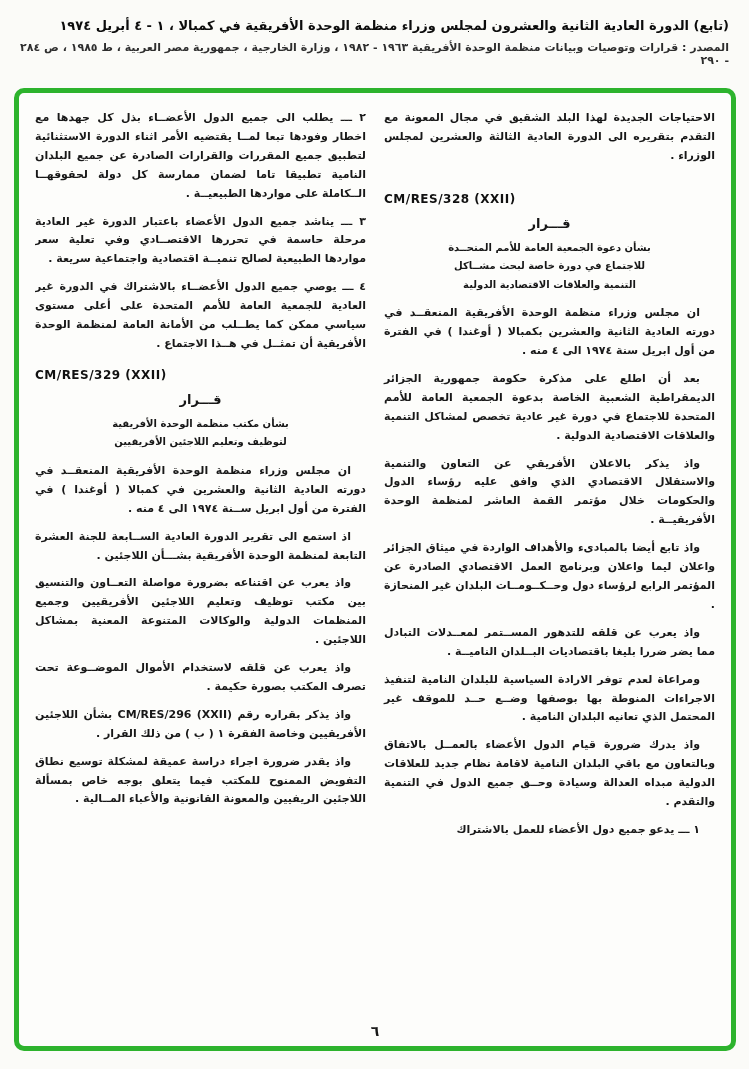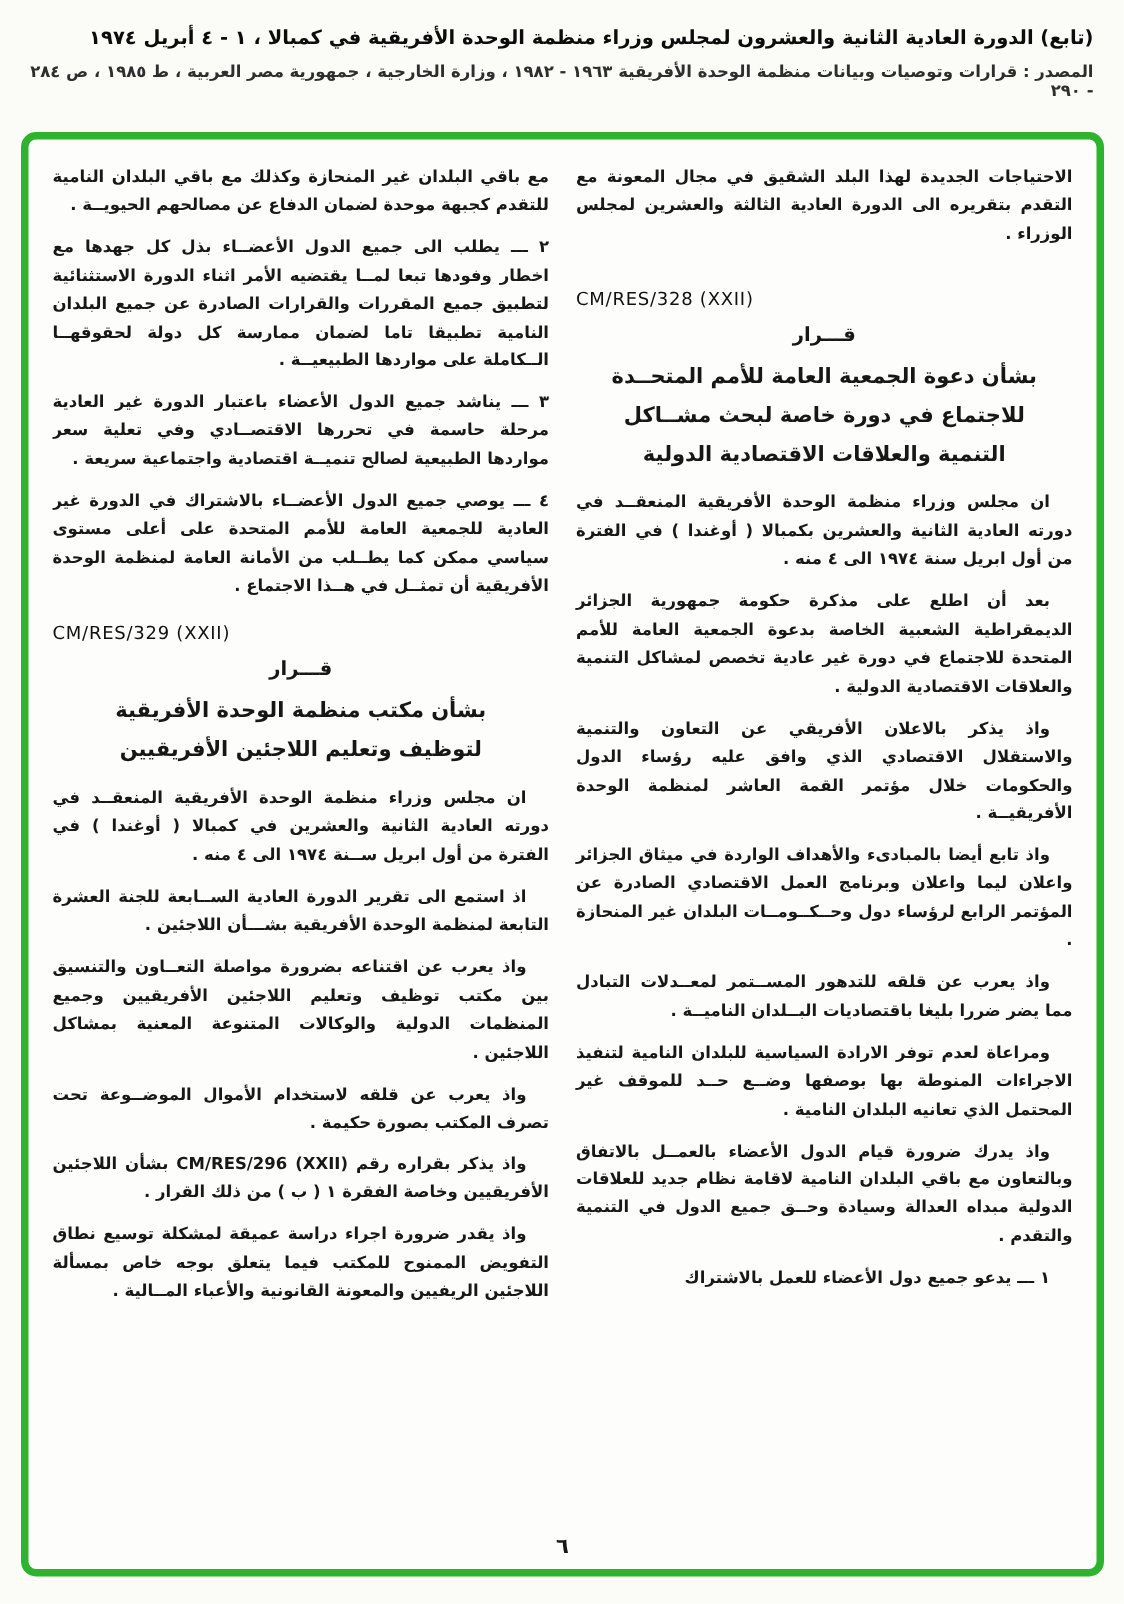--- a/index.html
+++ b/index.html
@@ -25,27 +25,27 @@
   .col { flex:1; min-width:0; }
   .para {
     direction:rtl;
     font-size:11px; line-height:1.72; font-weight:700;
     text-align:justify; color:#181818;
     margin-bottom:9px;
   }
   .indent { text-indent:15px; }
   .ref {
     direction:ltr; text-align:left;
-    font-size:12px; font-weight:400; letter-spacing:.5px;
+    font-size:12px; font-weight:700; letter-spacing:.5px;
     margin:6px 0 10px; color:#111;
   }
   .gap-top { margin-top:26px; }
   .gap-top-sm { margin-top:14px; }
   .res-title { text-align:center; font-size:13px; font-weight:700; margin:4px 0 8px; direction:rtl; }
-  .res-subtitle { text-align:center; font-size:14px; font-weight:700; line-height:1.85; margin-bottom:10px; direction:rtl; }
+  .res-subtitle { text-align:center; font-size:10px; font-weight:700; line-height:1.85; margin-bottom:10px; direction:rtl; }
   .page-number { position:absolute; bottom:7px; left:0; right:0; text-align:center; font-size:14px; font-weight:700; }
 </style>
 </head>
 <body>
 
 <div class="page">
 
   <div class="header">
     <div class="header-title">(تابع) الدورة العادية الثانية والعشرون لمجلس وزراء منظمة الوحدة الأفريقية في كمبالا ، ١ - ٤ أبريل ١٩٧٤</div>
     <div class="header-source">المصدر : قرارات وتوصيات وبيانات منظمة الوحدة الأفريقية ١٩٦٣ - ١٩٨٢ ، وزارة الخارجية ، جمهورية مصر العربية ، ط ١٩٨٥ ، ص ٢٨٤ - ٢٩٠</div>
@@ -67,21 +67,20 @@
         <p class="para indent">بعد أن اطلع على مذكرة حكومة جمهورية الجزائر الديمقراطية الشعبية الخاصة بدعوة الجمعية العامة للأمم المتحدة للاجتماع في دورة غير عادية تخصص لمشاكل التنمية والعلاقات الاقتصادية الدولية .</p>
         <p class="para indent">واذ يذكر بالاعلان الأفريقي عن التعاون والتنمية والاستقلال الاقتصادي الذي وافق عليه رؤساء الدول والحكومات خلال مؤتمر القمة العاشر لمنظمة الوحدة الأفريقيــة .</p>
         <p class="para indent">واذ تابع أيضا بالمبادىء والأهداف الواردة في ميثاق الجزائر واعلان ليما واعلان وبرنامج العمل الاقتصادي الصادرة عن المؤتمر الرابع لرؤساء دول وحــكــومــات البلدان غير المنحازة .</p>
         <p class="para indent">واذ يعرب عن قلقه للتدهور المســتمر لمعــدلات التبادل مما يضر ضررا بليغا باقتصاديات البــلدان الناميــة .</p>
         <p class="para indent">ومراعاة لعدم توفر الارادة السياسية للبلدان النامية لتنفيذ الاجراءات المنوطة بها بوصفها وضــع حــد للموقف غير المحتمل الذي تعانيه البلدان النامية .</p>
         <p class="para indent">واذ يدرك ضرورة قيام الدول الأعضاء بالعمــل بالاتفاق وبالتعاون مع باقي البلدان النامية لاقامة نظام جديد للعلاقات الدولية مبداه العدالة وسيادة وحــق جميع الدول في التنمية والتقدم .</p>
         <p class="para indent">١ ـــ يدعو جميع دول الأعضاء للعمل بالاشتراك</p>
       </div>
 
       <div class="col">
-        <p class="para">مع باقي البلدان غير المنحازة وكذلك مع باقي البلدان النامية للتقدم كجبهة موحدة لضمان الدفاع عن مصالحهم الحيويــة .</p>
         <p class="para">٢ ـــ يطلب الى جميع الدول الأعضــاء بذل كل جهدها مع اخطار وفودها تبعا لمــا يقتضيه الأمر اثناء الدورة الاستثنائية لتطبيق جميع المقررات والقرارات الصادرة عن جميع البلدان النامية تطبيقا تاما لضمان ممارسة كل دولة لحقوقهــا الــكاملة على مواردها الطبيعيــة .</p>
         <p class="para">٣ ـــ يناشد جميع الدول الأعضاء باعتبار الدورة غير العادية مرحلة حاسمة في تحررها الاقتصــادي وفي تعلية سعر مواردها الطبيعية لصالح تنميــة اقتصادية واجتماعية سريعة .</p>
         <p class="para">٤ ـــ يوصي جميع الدول الأعضــاء بالاشتراك في الدورة غير العادية للجمعية العامة للأمم المتحدة على أعلى مستوى سياسي ممكن كما يطــلب من الأمانة العامة لمنظمة الوحدة الأفريقية أن تمثــل في هــذا الاجتماع .</p>
         <div class="ref gap-top-sm">CM/RES/329  (XXII)</div>
         <div class="res-title">قـــرار</div>
         <div class="res-subtitle">
           <div>بشأن مكتب منظمة الوحدة الأفريقية</div>
           <div>لتوظيف وتعليم اللاجئين الأفريقيين</div>
         </div>
         <p class="para indent">ان مجلس وزراء منظمة الوحدة الأفريقية المنعقــد في دورته العادية الثانية والعشرين في كمبالا ( أوغندا ) في الفترة من أول ابريل ســنة ١٩٧٤ الى ٤ منه .</p>

